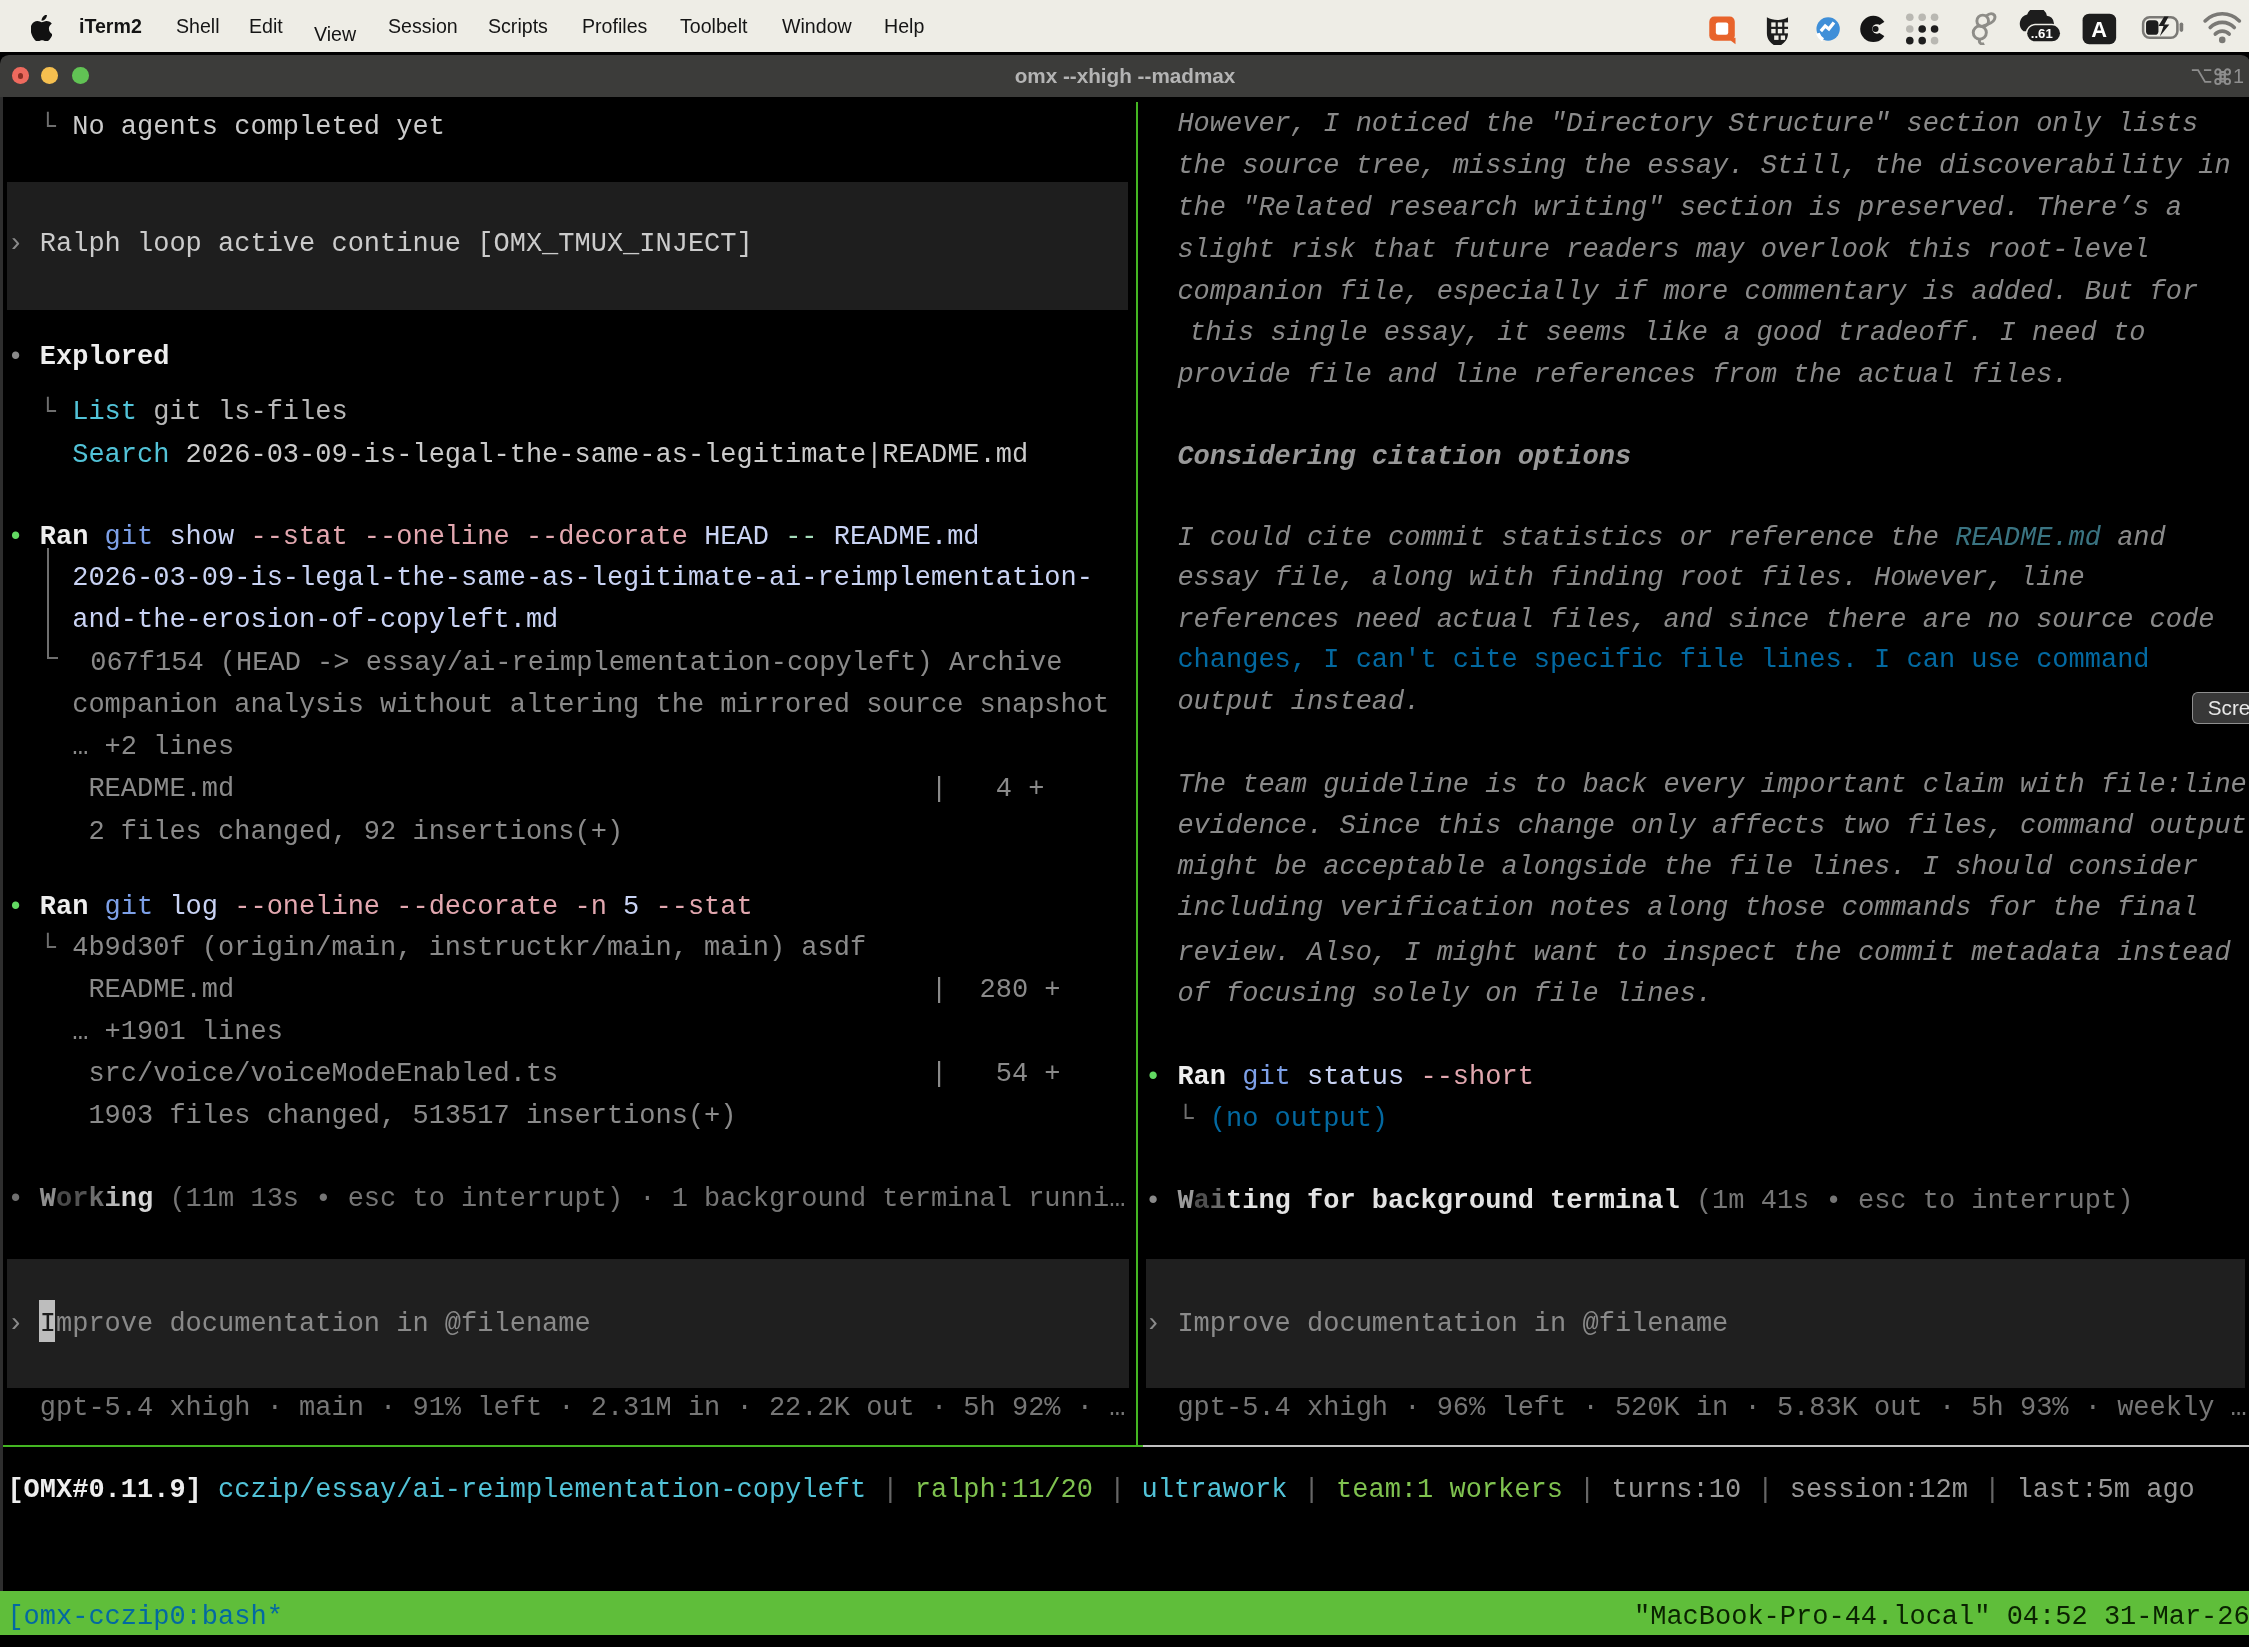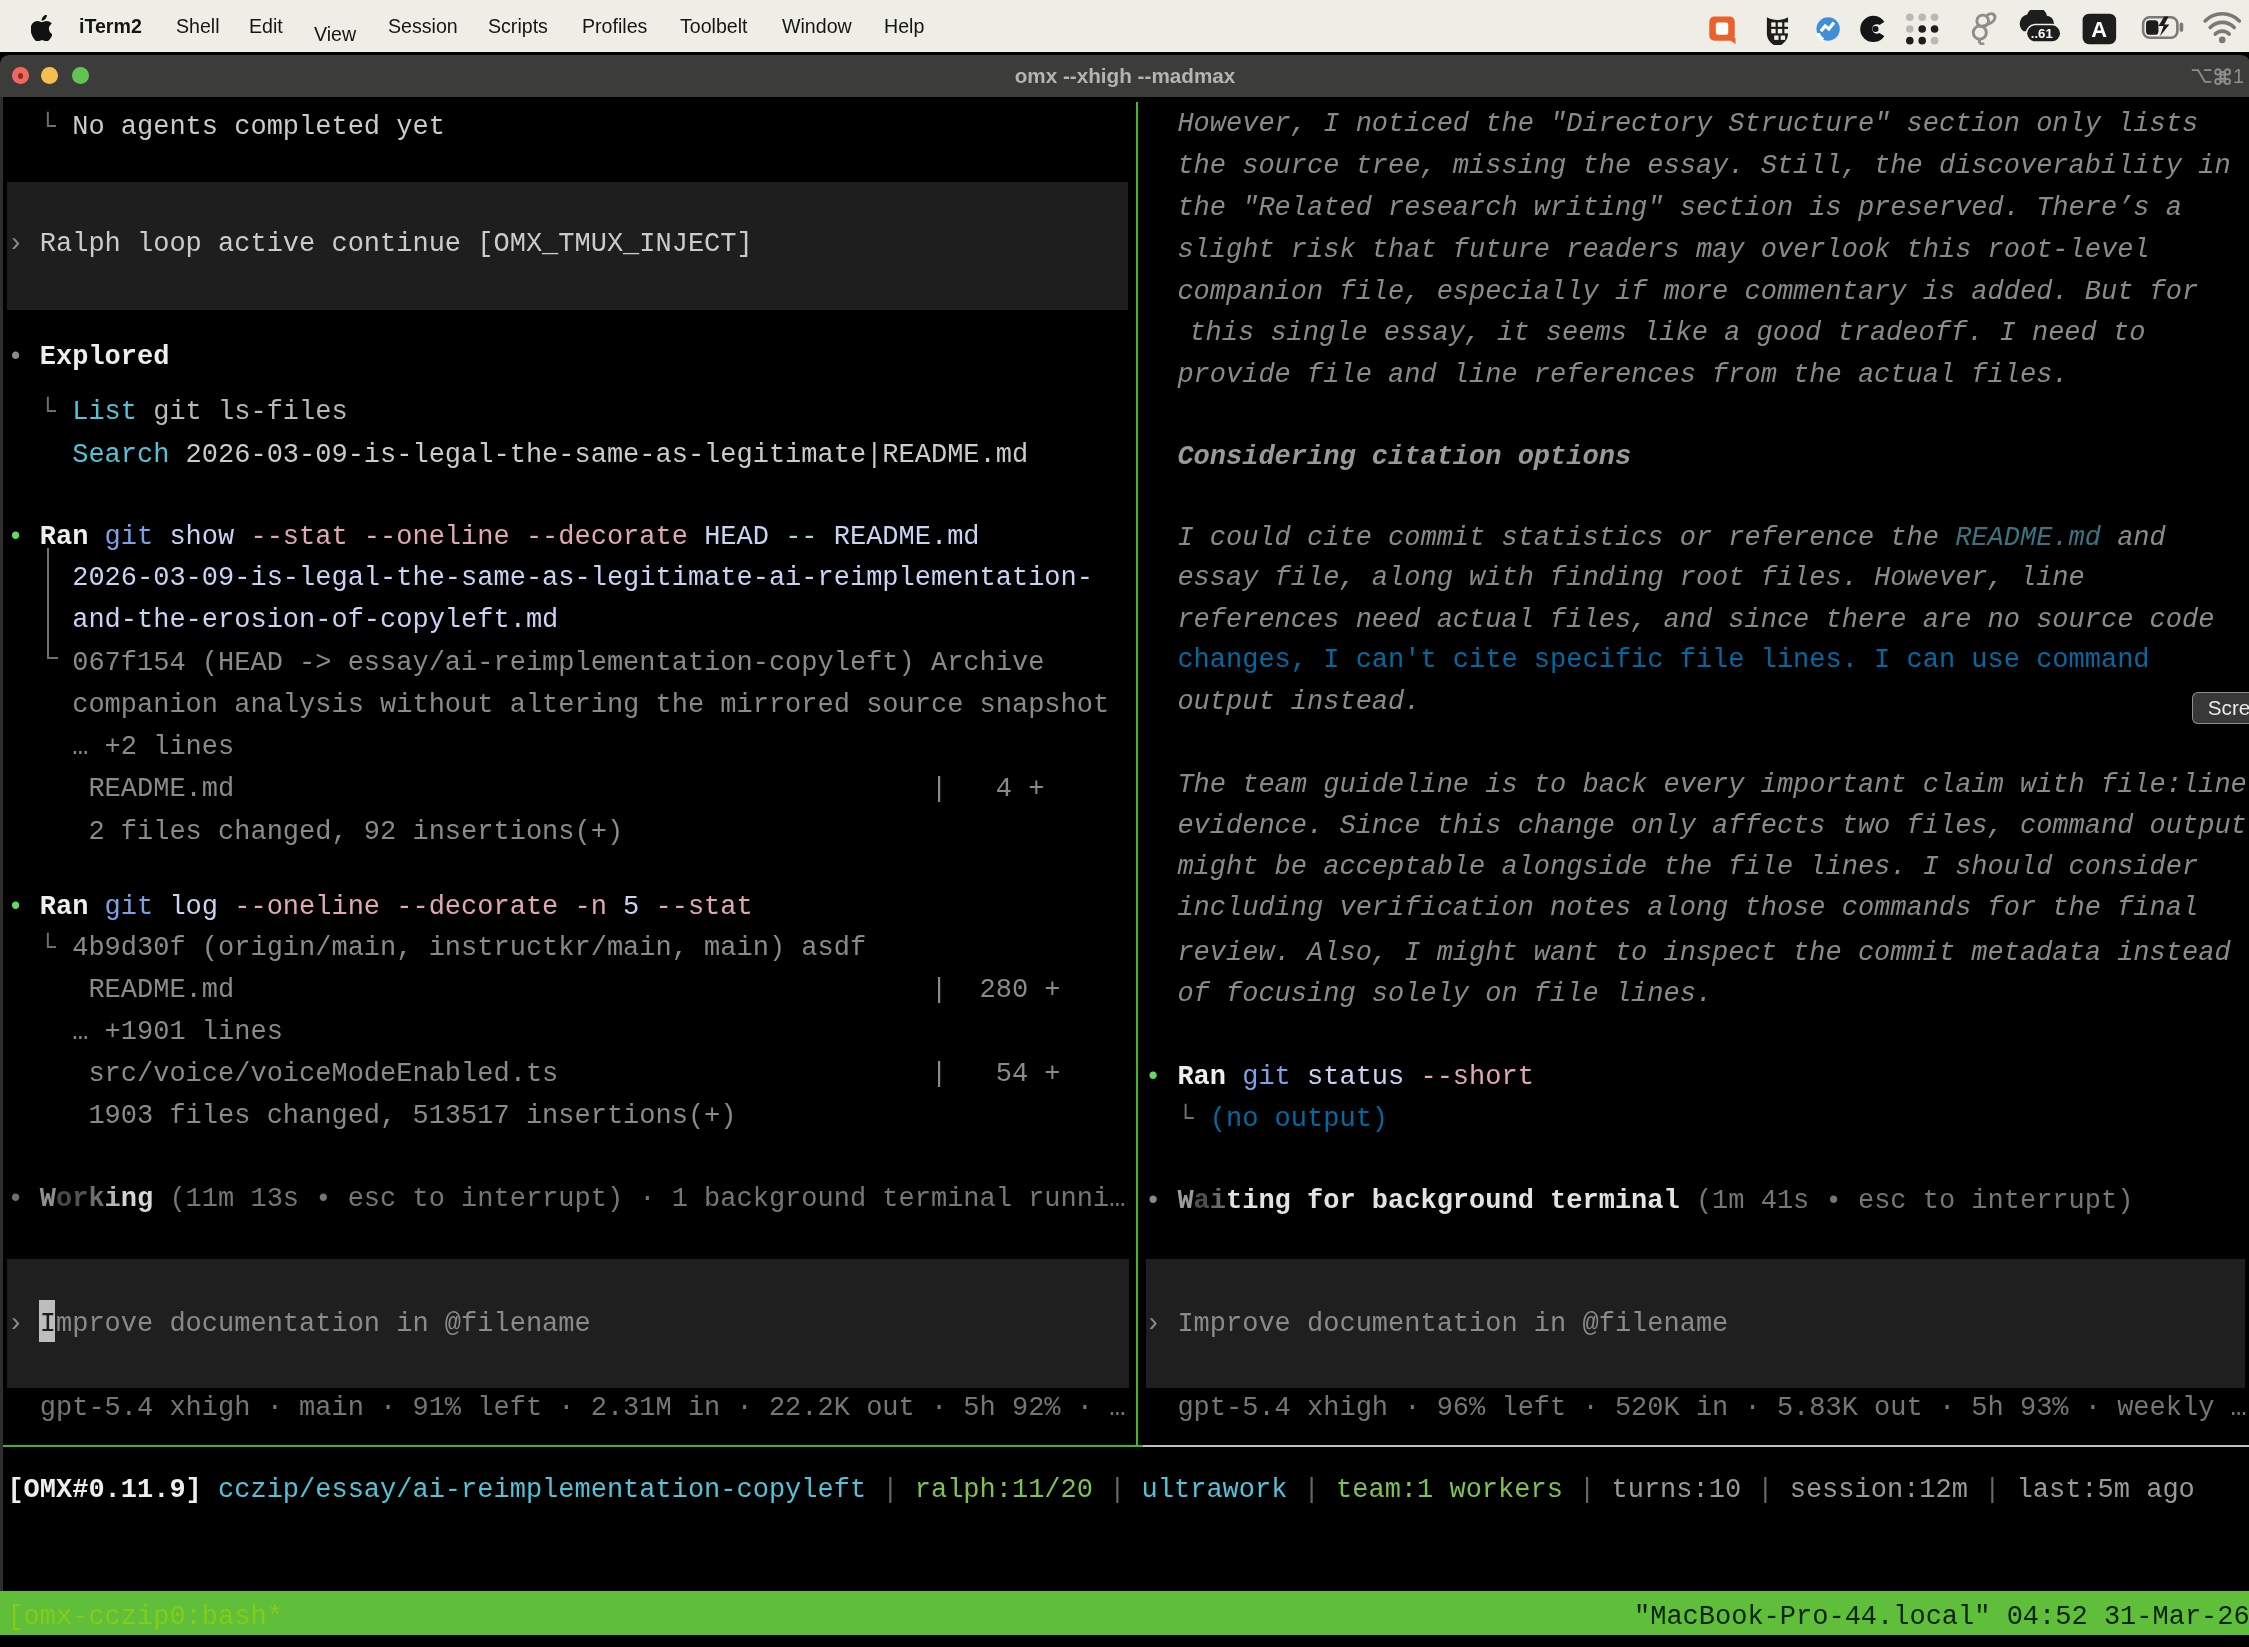--- a/index.html
+++ b/index.html
@@ -119,21 +119,21 @@
 <div style="position:absolute;left:47px;top:548px;width:1.5px;height:111px;background:#6f6f6f"></div>
 <div style="position:absolute;left:47px;top:657px;width:11px;height:1.5px;background:#6f6f6f"></div>
 <div class="l" style="left:7.4px;top:106px;color:#cbcbcb"><span style="color:#6f6f6f;">  └ </span>No agents completed yet</div>
 <div class="l" style="left:7.4px;top:223px;color:#cbcbcb"><span style="color:#8a8a8a;">› </span>Ralph loop active continue [OMX_TMUX_INJECT]</div>
 <div class="l" style="left:7.4px;top:336px;color:#cbcbcb"><span style="color:#8a8a8a;">• </span><span style="color:#eeeeee;font-weight:bold;">Explored</span></div>
 <div class="l" style="left:7.4px;top:391px;color:#cbcbcb"><span style="color:#6f6f6f;">  └ </span><span style="color:#52c3d8;">List</span> <span style="color:#b8b8b8;">git ls-files</span></div>
 <div class="l" style="left:7.4px;top:434px;color:#cbcbcb">    <span style="color:#52c3d8;">Search</span> 2026-03-09-is-legal-the-same-as-legitimate|README.md</div>
 <div class="l" style="left:7.4px;top:516px;color:#cbcbcb"><span style="color:#62d962;">• </span><span style="color:#eeeeee;font-weight:bold;">Ran</span> <span style="color:#7da0e8;">git</span> <span style="color:#c9d3f4;">show</span> <span style="color:#e2a7af;">--stat</span> <span style="color:#e2a7af;">--oneline</span> <span style="color:#e2a7af;">--decorate</span> <span style="color:#c9d3f4;">HEAD</span> <span style="color:#a5dcba;">--</span> <span style="color:#c9d3f4;">README.md</span></div>
 <div class="l" style="left:7.4px;top:557px;color:#cbcbcb">    <span style="color:#c9d3f4;">2026-03-09-is-legal-the-same-as-legitimate-ai-reimplementation-</span></div>
 <div class="l" style="left:7.4px;top:599px;color:#cbcbcb">    <span style="color:#c9d3f4;">and-the-erosion-of-copyleft.md</span></div>
-<div class="l" style="left:7.4px;top:642px;color:#cbcbcb">    <span style="color:#8a8a8a;">067f154 (HEAD -&gt; essay/ai-reimplementation-copyleft) Archive</span></div>
+<div class="l" style="left:7.4px;top:642px;color:#cbcbcb">    <span style="color:#8a8a8a;margin-left:18px;">067f154 (HEAD -&gt; essay/ai-reimplementation-copyleft) Archive</span></div>
 <div class="l" style="left:7.4px;top:684px;color:#cbcbcb"><span style="color:#8a8a8a;">    companion analysis without altering the mirrored source snapshot</span></div>
 <div class="l" style="left:7.4px;top:726px;color:#cbcbcb"><span style="color:#8a8a8a;">    … +2 lines</span></div>
 <div class="l" style="left:7.4px;top:768px;color:#cbcbcb"><span style="color:#8a8a8a;">     README.md                                           |   4 +</span></div>
 <div class="l" style="left:7.4px;top:811px;color:#cbcbcb"><span style="color:#8a8a8a;">     2 files changed, 92 insertions(+)</span></div>
 <div class="l" style="left:7.4px;top:886px;color:#cbcbcb"><span style="color:#62d962;">• </span><span style="color:#eeeeee;font-weight:bold;">Ran</span> <span style="color:#7da0e8;">git</span> <span style="color:#c9d3f4;">log</span> <span style="color:#e2a7af;">--oneline</span> <span style="color:#e2a7af;">--decorate</span> <span style="color:#e2a7af;">-n</span> <span style="color:#c9d3f4;">5</span> <span style="color:#e2a7af;">--stat</span></div>
 <div class="l" style="left:7.4px;top:927px;color:#cbcbcb"><span style="color:#6f6f6f;">  └ </span><span style="color:#8a8a8a;">4b9d30f (origin/main, instructkr/main, main) asdf</span></div>
 <div class="l" style="left:7.4px;top:969px;color:#cbcbcb"><span style="color:#8a8a8a;">     README.md                                           |  280 +</span></div>
 <div class="l" style="left:7.4px;top:1011px;color:#cbcbcb"><span style="color:#8a8a8a;">    … +1901 lines</span></div>
 <div class="l" style="left:7.4px;top:1053px;color:#cbcbcb"><span style="color:#8a8a8a;">     src/voice/voiceModeEnabled.ts                       |   54 +</span></div>
 <div class="l" style="left:7.4px;top:1095px;color:#cbcbcb"><span style="color:#8a8a8a;">     1903 files changed, 513517 insertions(+)</span></div>
@@ -158,14 +158,14 @@
 <div class="l" style="left:1145px;top:846px;color:#cbcbcb">  <span style="color:#8a8a8a;font-style:italic;">might be acceptable alongside the file lines. I should consider</span></div>
 <div class="l" style="left:1145px;top:887px;color:#cbcbcb">  <span style="color:#8a8a8a;font-style:italic;">including verification notes along those commands for the final</span></div>
 <div class="l" style="left:1145px;top:932px;color:#cbcbcb">  <span style="color:#8a8a8a;font-style:italic;">review. Also, I might want to inspect the commit metadata instead</span></div>
 <div class="l" style="left:1145px;top:973px;color:#cbcbcb">  <span style="color:#8a8a8a;font-style:italic;">of focusing solely on file lines.</span></div>
 <div class="l" style="left:1145px;top:1056px;color:#cbcbcb"><span style="color:#62d962;">• </span><span style="color:#eeeeee;font-weight:bold;">Ran</span> <span style="color:#7da0e8;">git</span> <span style="color:#c9d3f4;">status</span> <span style="color:#e2a7af;">--short</span></div>
 <div class="l" style="left:1145px;top:1098px;color:#cbcbcb"><span style="color:#6f6f6f;">  └ </span><span style="color:#0369a1;">(no output)</span></div>
 <div class="l" style="left:1145px;top:1180px;color:#cbcbcb"><span style="color:#8a8a8a;">• </span><span style="color:#9a9a9a;font-weight:bold;">W</span><span style="color:#4f4f4f;font-weight:bold;">a</span><span style="color:#6a6a6a;font-weight:bold;">i</span><span style="color:#e3e3e3;font-weight:bold;">ting for background terminal</span><span style="color:#767676;"> (1m 41s • esc to interrupt)</span></div>
 <div class="l" style="left:1145px;top:1303px;color:#cbcbcb"><span style="color:#8a8a8a;">› </span><span style="color:#8a8a8a;">Improve documentation in @filename</span></div>
 <div class="l" style="left:1145px;top:1387px;color:#cbcbcb"><span style="color:#767676;">  gpt-5.4 xhigh · 96% left · 520K in · 5.83K out · 5h 93% · weekly …</span></div>
 <div class="l" style="left:7.4px;top:1469px;color:#cbcbcb"><span style="color:#eeeeee;font-weight:bold;">[OMX#0.11.9]</span> <span style="color:#52c3d8;">cczip/essay/ai-reimplementation-copyleft</span><span style="color:#666666;"> | </span><span style="color:#7fc24f;">ralph:11/20</span><span style="color:#666666;"> | </span><span style="color:#52c3d8;">ultrawork</span><span style="color:#666666;"> | </span><span style="color:#7fc24f;">team:1 workers</span><span style="color:#666666;"> | </span><span style="color:#999999;">turns:10</span><span style="color:#666666;"> | </span><span style="color:#999999;">session:12m</span><span style="color:#666666;"> | </span><span style="color:#999999;">last:5m ago</span></div>
-<div class="l" style="left:7.4px;top:1596px;color:#cbcbcb"><span style="color:#84cc16;">[omx-cczip0:bash*</span></div>
+<div class="l" style="left:7.4px;top:1596px;color:#cbcbcb"><span style="color:#0369a1;">[omx-cczip0:bash*</span></div>
 <div class="l" style="left:1634px;top:1596px;color:#cbcbcb"><span style="color:#0a2301;">"MacBook-Pro-44.local" 04:52 31-Mar-26</span></div>
 
 </body></html>

